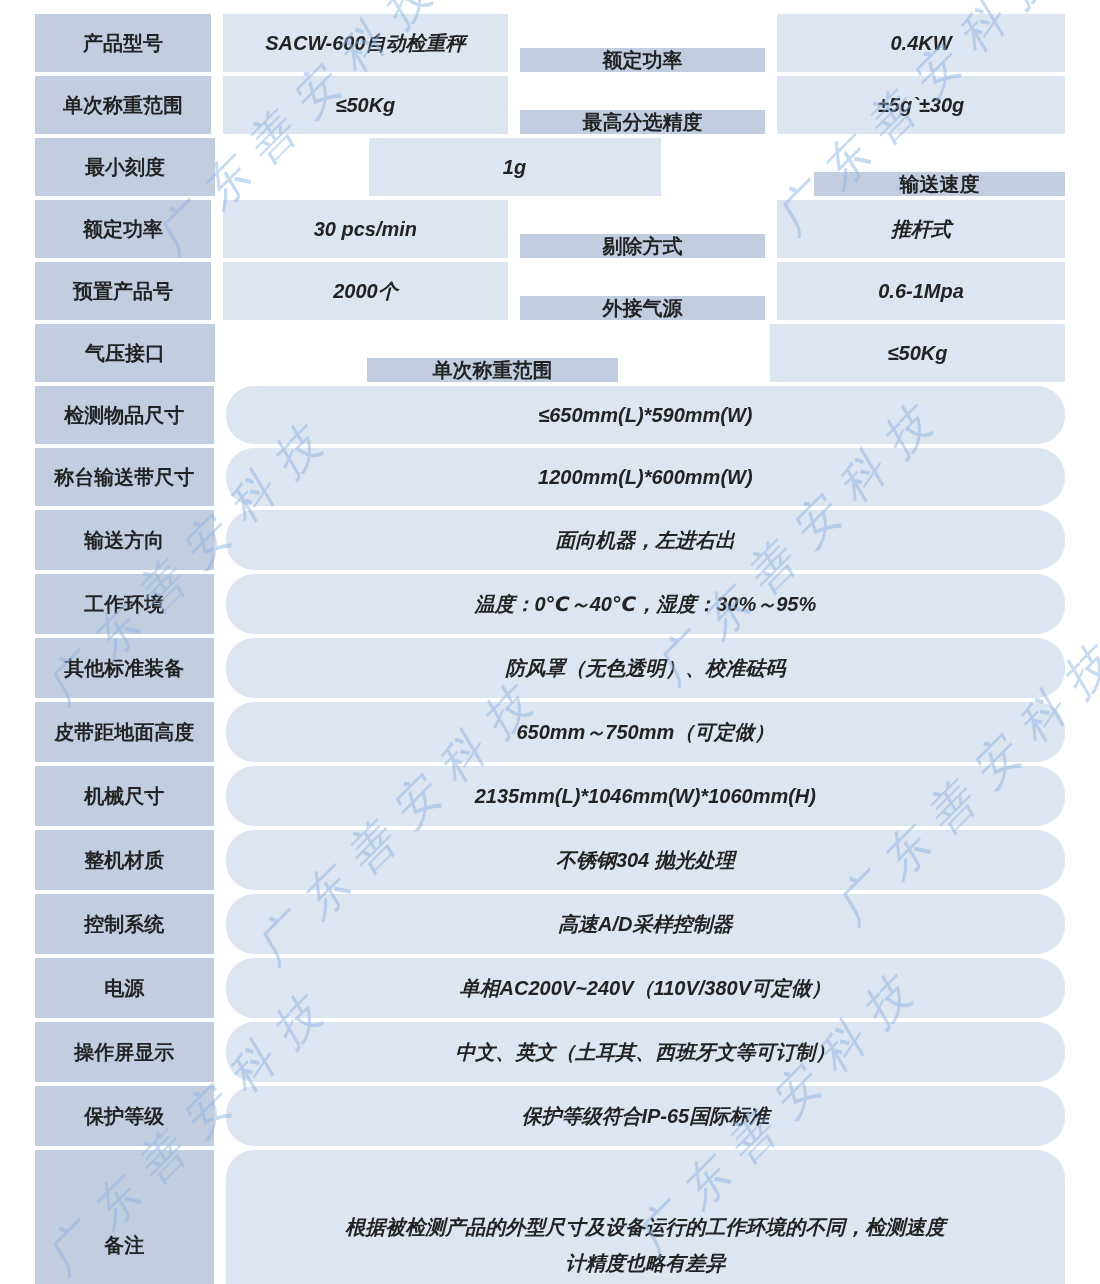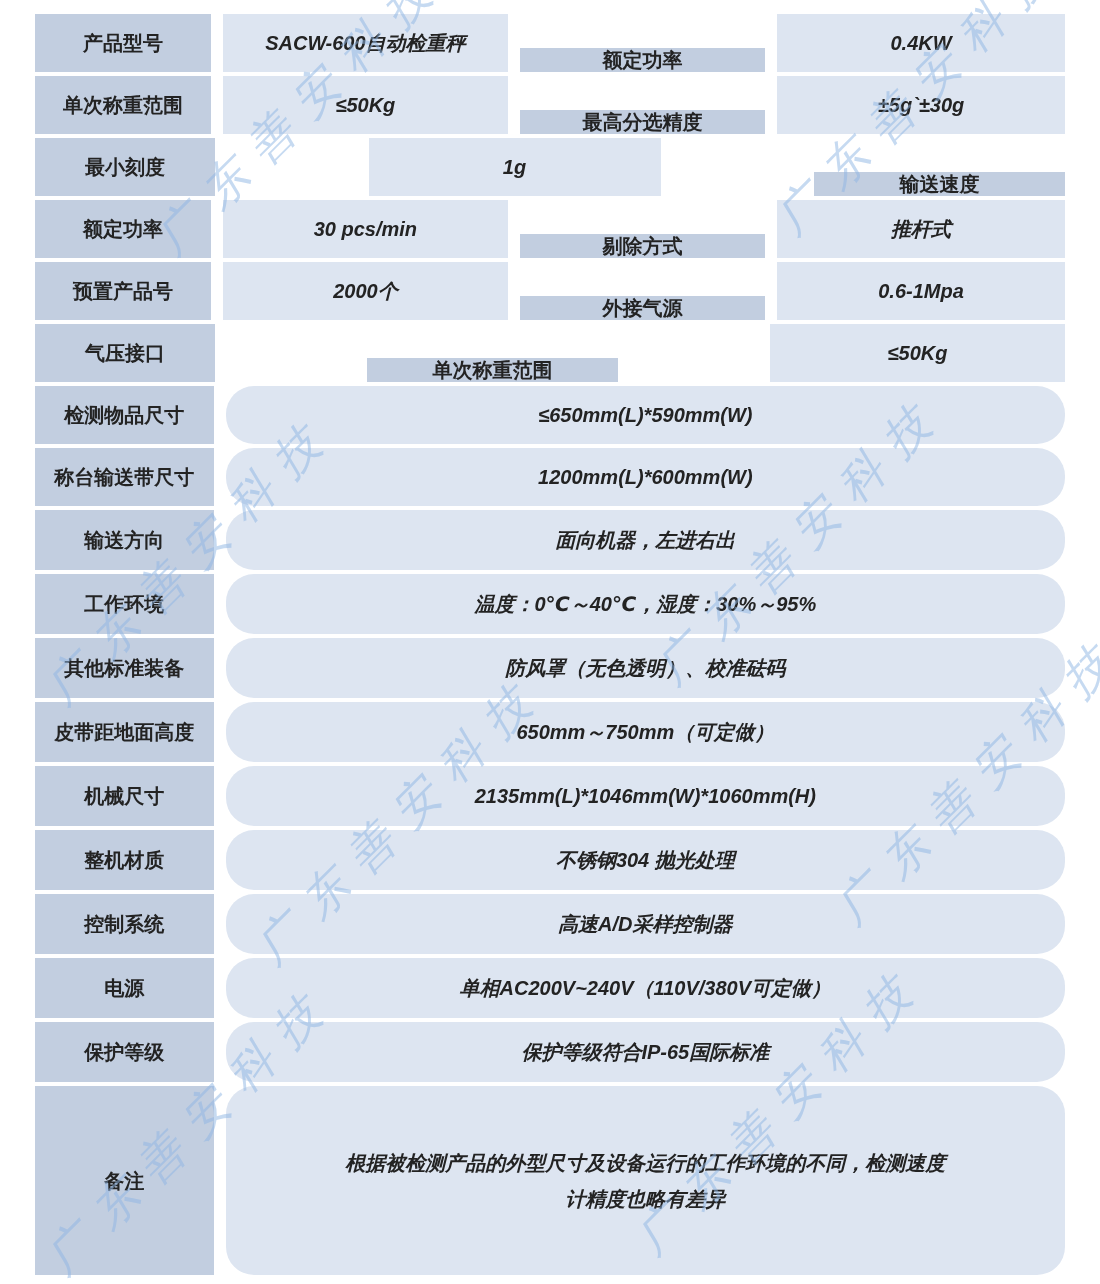--- a/index.html
+++ b/index.html
@@ -133,20 +133,24 @@
       </div>
       <div class="spec-row r-std">
         <div class="cell label c1">控制系统</div>
         <div class="cell value cspan">高速A/D采样控制器</div>
       </div>
       <div class="spec-row r-std">
         <div class="cell label c1">电源</div>
         <div class="cell value cspan">单相AC200V~240V（110V/380V可定做）</div>
       </div>
       <div class="spec-row r-std">
+        <div class="cell label c1">操作屏显示</div>
+        <div class="cell value cspan">中文、英文（土耳其、西班牙文等可订制）</div>
+      </div>
+      <div class="spec-row r-std">
         <div class="cell label c1">保护等级</div>
         <div class="cell value cspan">保护等级符合IP-65国际标准</div>
       </div>
       <div class="spec-row r-tall">
         <div class="cell label c1">备注</div>
         <div class="cell value cspan">根据被检测产品的外型尺寸及设备运行的工作环境的不同，检测速度
 计精度也略有差异</div>
       </div>
     </div>
   <div class="watermark-layer" id="wm-layer">

